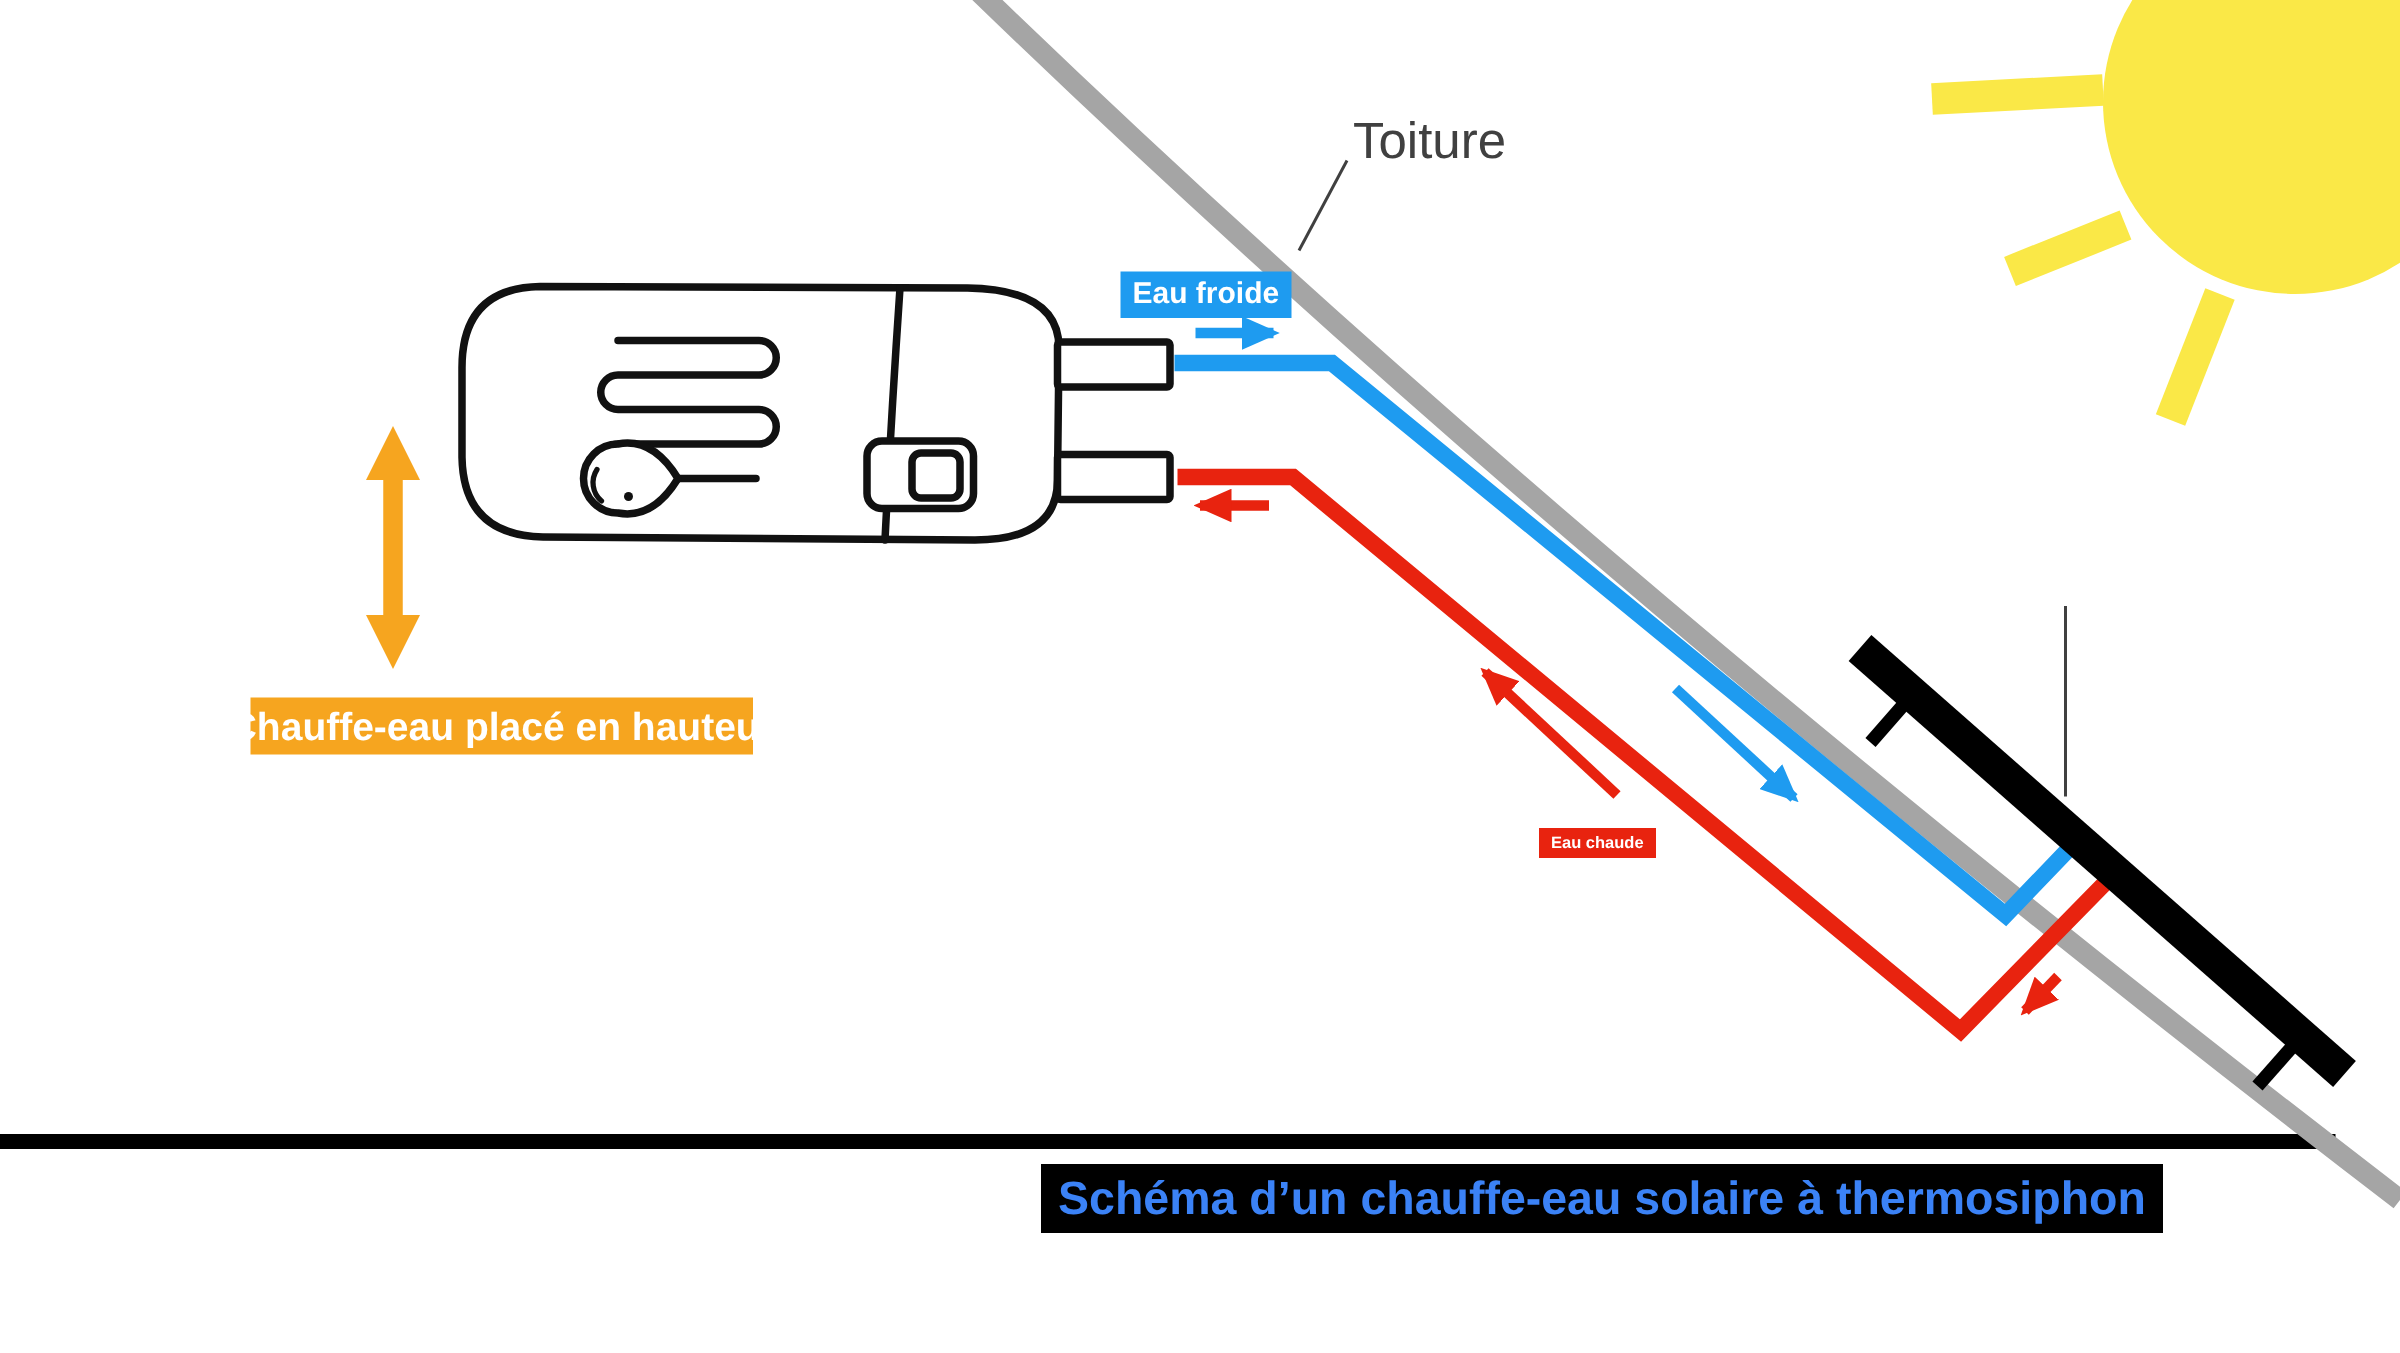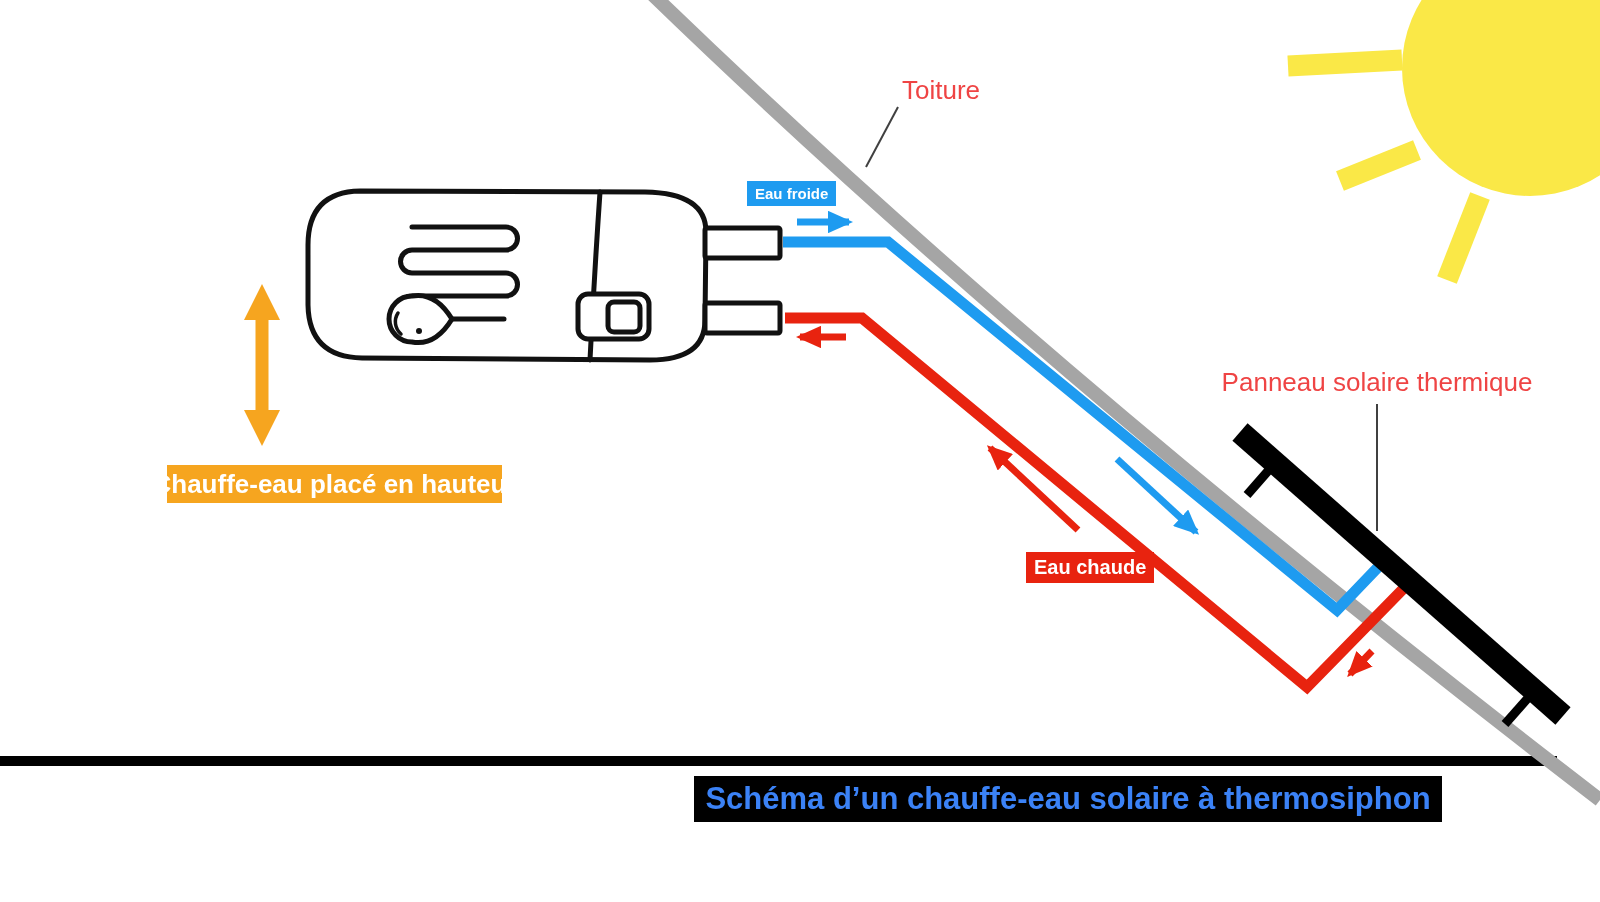--- a/index.html
+++ b/index.html
@@ -2,29 +2,29 @@
 <html><head>
 <meta charset="utf-8">
 <style>
   html,body{margin:0;padding:0;background:#fff;}
   .stage{
     position:relative;width:1600px;height:902px;background:#ffffff;
     overflow:hidden;font-family:"Liberation Sans",sans-serif;
   }
   .stage svg{position:absolute;left:0;top:0;}
   .ann{
-    position:absolute;color:#ef4444;font-size:26px;line-height:1.1;
+    position:absolute;color:#404040;font-size:34px;line-height:1.1;
     white-space:nowrap;
   }
   .tag{
     position:absolute;color:#fff;font-weight:bold;white-space:nowrap;
     display:flex;align-items:center;justify-content:center;
   }
-  .tag.cold{left:747px;top:181px;font-size:15px;padding:4px 8px;}
-  .tag.hot{left:1026px;top:552px;font-size:20px;padding:4px 8px;}
+  .tag.cold{left:747px;top:181px;font-size:20px;padding:4px 8px;}
+  .tag.hot{left:1026px;top:552px;font-size:11px;padding:4px 8px;}
   .tag.height{left:167px;top:465px;width:335px;height:38px;font-size:26px;}
   .title-bar{
     position:absolute;left:694px;top:776px;width:748px;height:46px;
     background:#000;color:#3b82f6;font-weight:bold;font-size:31px;
     display:flex;align-items:center;justify-content:center;white-space:nowrap;
   }
   .mk-blue{fill:#1E9BF0;}
   .mk-red{fill:#E8230F;}
 </style>
 </head>
@@ -91,21 +91,20 @@
 
     <g>
       <line x1="262" y1="316" x2="262" y2="414" stroke-width="13" stroke="#F6A51F"></line>
       <polygon points="262,284 244,320 280,320" fill="#F6A51F"></polygon>
       <polygon points="262,446 244,410 280,410" fill="#F6A51F"></polygon>
     </g>
   </svg>
 
   <div class="ann" style="left:902px;top:76px;">Toiture</div>
 
-  <div class="ann" style="left:1377px;top:368px;transform:translateX(-50%);">Panneau solaire thermique</div>
 
   <div class="tag cold" style="background-color: rgb(30, 155, 240);">Eau froide</div>
 
   <div class="tag hot" style="background-color: rgb(232, 35, 15);">Eau chaude</div>
 
   <div class="tag height" style="background-color: rgb(246, 165, 31);">Chauffe-eau placé en hauteur</div>
 
   <div class="title-bar">Schéma d’un chauffe-eau solaire à thermosiphon</div>
 </div>
 

